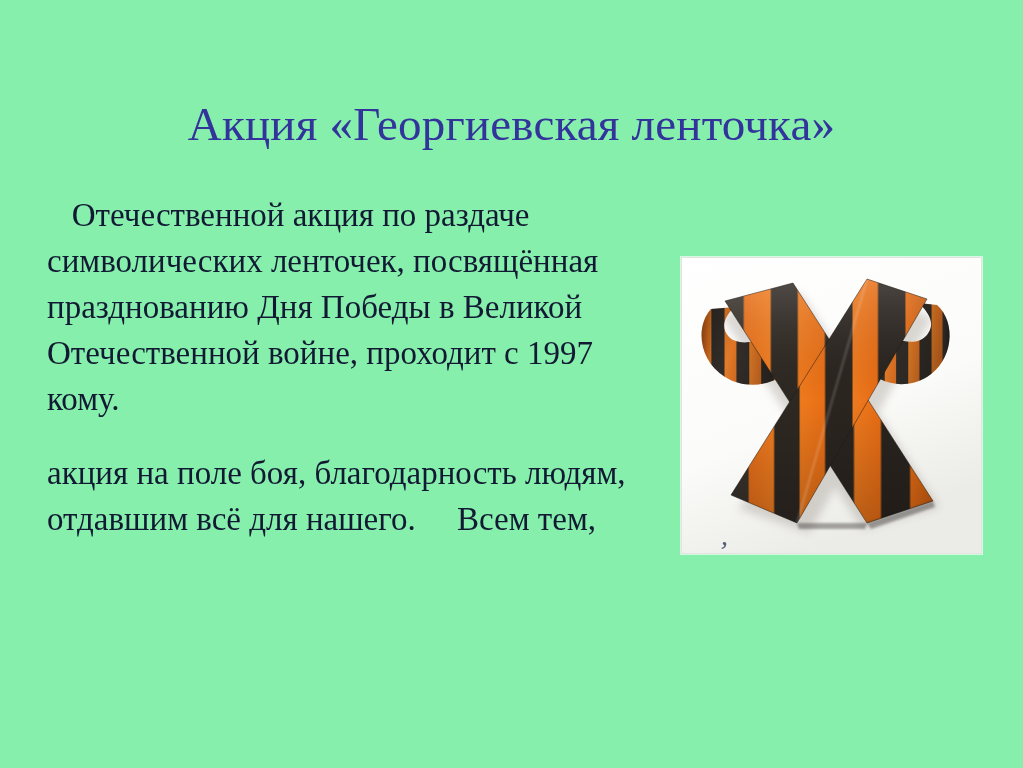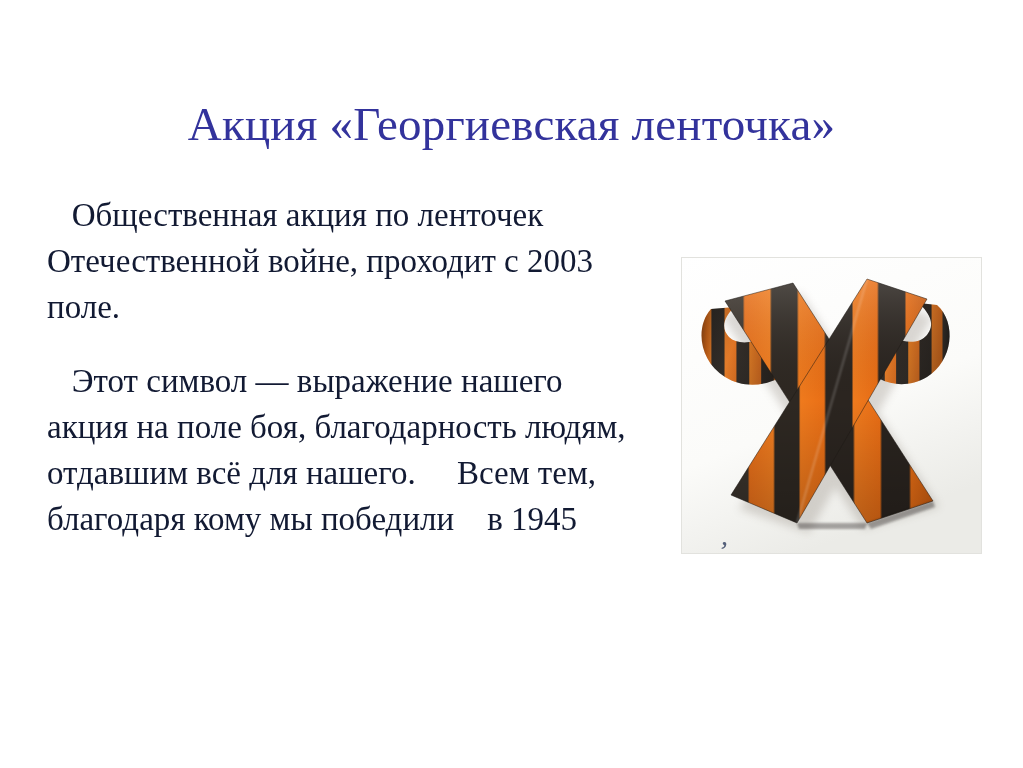--- a/index.html
+++ b/index.html
@@ -65,37 +65,37 @@
     top:522px;
     font-size:28px;
     line-height:28px;
     color:#55607a;
     transform:rotate(6deg);
   }
 </style>
 </head>
 <body style="background: rgb(151, 176, 228);">
 
-<div id="slide" style="background: #ffffff;">
+<div id="slide" style="background: #86efac;">
 
   <div id="title" style="color: rgb(51, 51, 156);">Акция «Георгиевская ленточка»</div>
 
   <div id="body-text" style="color: rgb(18, 26, 51);">
 
     <p class="para">
-      <span class="line">   Общественная акция по ленточек</span>
-      <span class="line">Отечественной войне, проходит с 2003</span>
-      <span class="line">поле.</span>
+      <span class="line">   Отечественной акция по раздаче</span>
+      <span class="line">символических ленточек, посвящённая</span>
+      <span class="line">празднованию Дня Победы в Великой</span>
+      <span class="line">Отечественной войне, проходит с 1997</span>
+      <span class="line">кому.</span>
     </p>
 
     <p class="para">
-      <span class="line">   Этот символ — выражение нашего</span>
       <span class="line">акция на поле боя, благодарность людям,</span>
       <span class="line">отдавшим всё для нашего.     Всем тем,</span>
-      <span class="line">благодаря кому мы победили    в 1945</span>
     </p>
 
   </div>
 
   <div id="ribbon-photo" style="background: rgb(253, 253, 251);">
     <svg viewBox="0 0 301 297" preserveAspectRatio="none">
       <defs>
         <linearGradient id="photobg" x1="0" y1="0" x2="0.4" y2="1">
           <stop offset="0" stop-color="#ffffff"></stop>
           <stop offset="0.62" stop-color="#fbfbf9"></stop>

